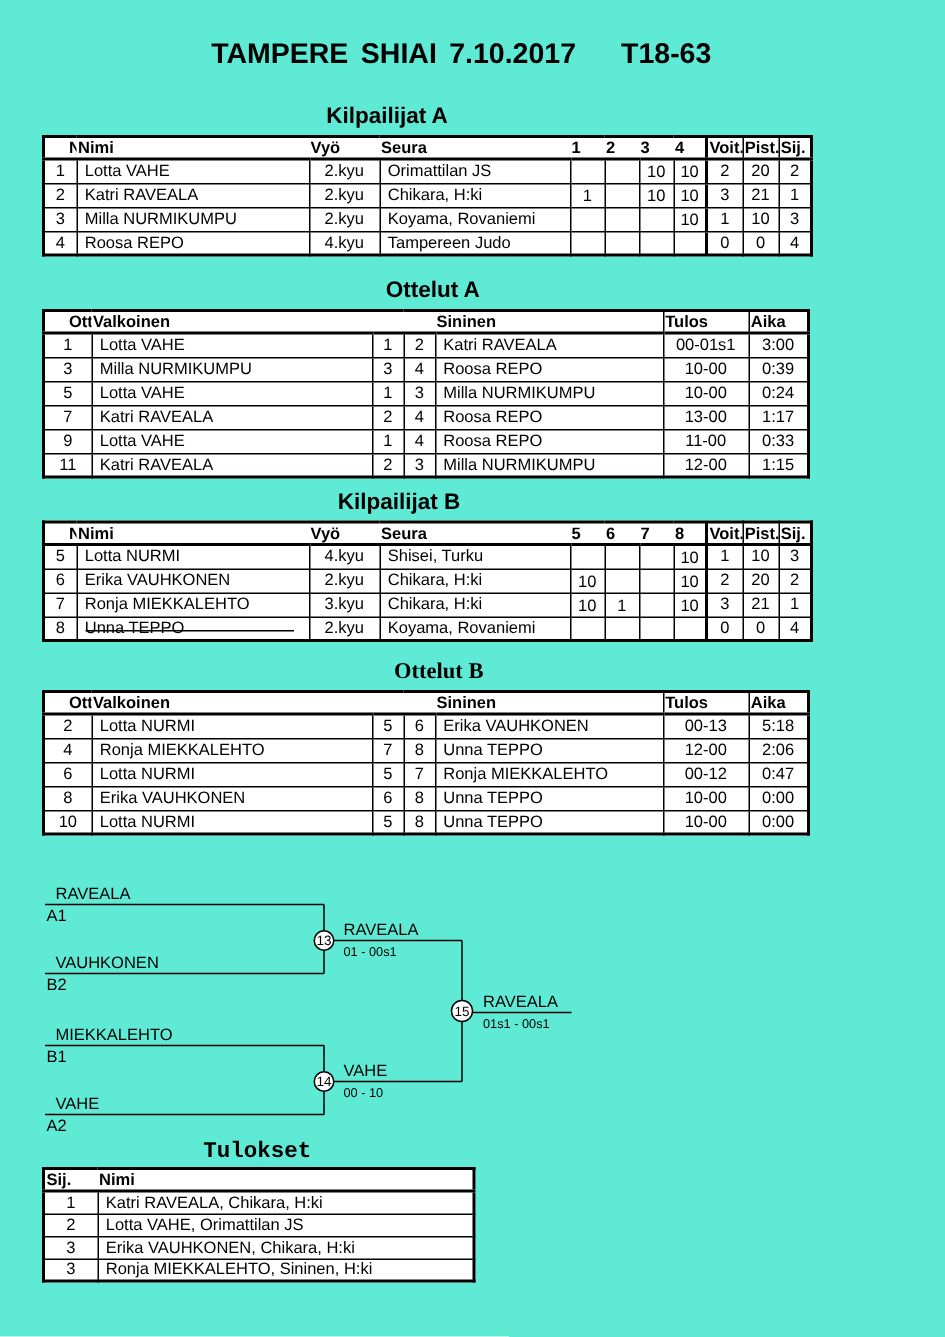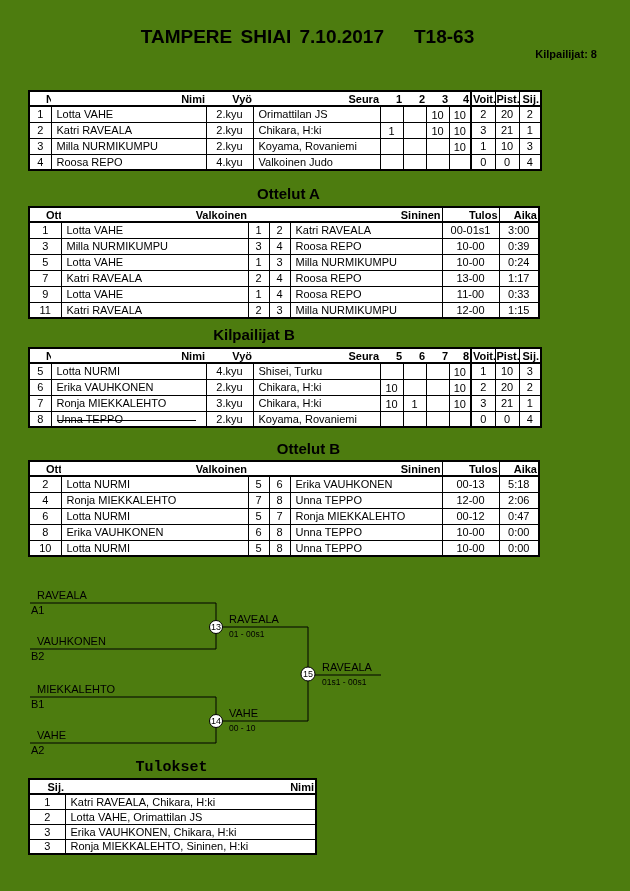--- a/index.html
+++ b/index.html
@@ -1,45 +1,45 @@
 <!DOCTYPE html>
 <html><head>
 <meta charset="utf-8">
 <style>
   * { margin:0; padding:0; box-sizing:border-box; }
   html,body { background:#fff; }
   .page {
-    position:relative; width:630px; height:891px; background:#4d7c0f;
+    position:relative; width:630px; height:891px; background:#5eead4;
     font-family:"Liberation Sans", sans-serif; color:#000; overflow:hidden;
   }
   
   .page-title {
     position:absolute; top:26px; left:0; width:615px; text-align:center;
     font-size:19px; font-weight:bold; white-space:nowrap; word-spacing:3px;
   }
   .page-title .cat { margin-left:30px; }
   .competitors-note {
     position:absolute; top:48px; left:0; width:597px; text-align:right;
     font-size:11px; font-weight:bold;
   }
   .section-title { position:absolute; font-size:15px; font-weight:bold; text-align:center; white-space:nowrap; }
   #title-pool-a    { top:69px;  left:28px; width:460px; }
   #title-matches-a { top:185px; left:16px; width:545px; }
-  #title-pool-b    { top:326px; left:24px; width:460px; }
-  #title-matches-b { top:440px; left:36px; width:545px; }
+  #title-pool-b    { top:326px; left:36px; width:460px; }
+  #title-matches-b { top:440px; left:20px; width:545px;font-family:Liberation Serif, serif; }
   #title-results   { top:759px; left:28px; width:287px;font-family:Liberation Mono, monospace; }
 
   
   table.sheet {
     position:absolute; border-collapse:collapse; table-layout:fixed;
     font-size:11px; border:2px solid #000; background:#fff;
   }
   .sheet th {
     font-weight:bold; height:15px; padding:0 1px; border:none;
-    border-bottom:2px solid #000; text-align:right;
+    border-bottom:2px solid #000; text-align:left;
     white-space:nowrap; overflow:hidden;
   }
   .sheet th.h-left { text-align:left; padding-left:16px; }
   .sheet td {
     height:16px; padding:0 2px; border:1px solid #000;
     white-space:nowrap; overflow:hidden; vertical-align:middle;
   }
   .sheet .c { text-align:center; }
   .sheet .l { text-align:left; padding-left:5px; }
   
@@ -73,22 +73,22 @@
   .bracket .bnum   { font-size:9px; text-anchor:middle; }
 </style>
 </head>
 <body>
 
 <div class="page">
 
   <div class="page-title">
     <span>TAMPERE SHIAI 7.10.2017</span><span class="cat">T18-63</span>
   </div>
-  <div class="competitors-note">Kilpailijat: 8</div>
-
+
+  <div class="section-title" id="title-pool-a">Kilpailijat A</div>
   <table class="sheet pool" id="pool-a">
     <colgroup>
         <col style="width:22px">
         <col style="width:155px">
         <col style="width:47px">
         <col style="width:127px">
         <col style="width:23px">
         <col style="width:23px">
         <col style="width:23px">
         <col style="width:22px">
@@ -148,21 +148,21 @@
         <td class="score"></td>
         <td class="score">10</td>
         <td class="c grp">1</td>
         <td class="c">10</td>
         <td class="c">3</td>
       </tr>
       <tr>
         <td class="c">4</td>
         <td class="l">Roosa REPO</td>
         <td class="c">4.kyu</td>
-        <td class="l">Valkoinen Judo</td>
+        <td class="l">Tampereen Judo</td>
         <td class="score"></td>
         <td class="score"></td>
         <td class="score"></td>
         <td class="score"></td>
         <td class="c grp">0</td>
         <td class="c">0</td>
         <td class="c">4</td>
       </tr>
     </tbody>
   </table>

